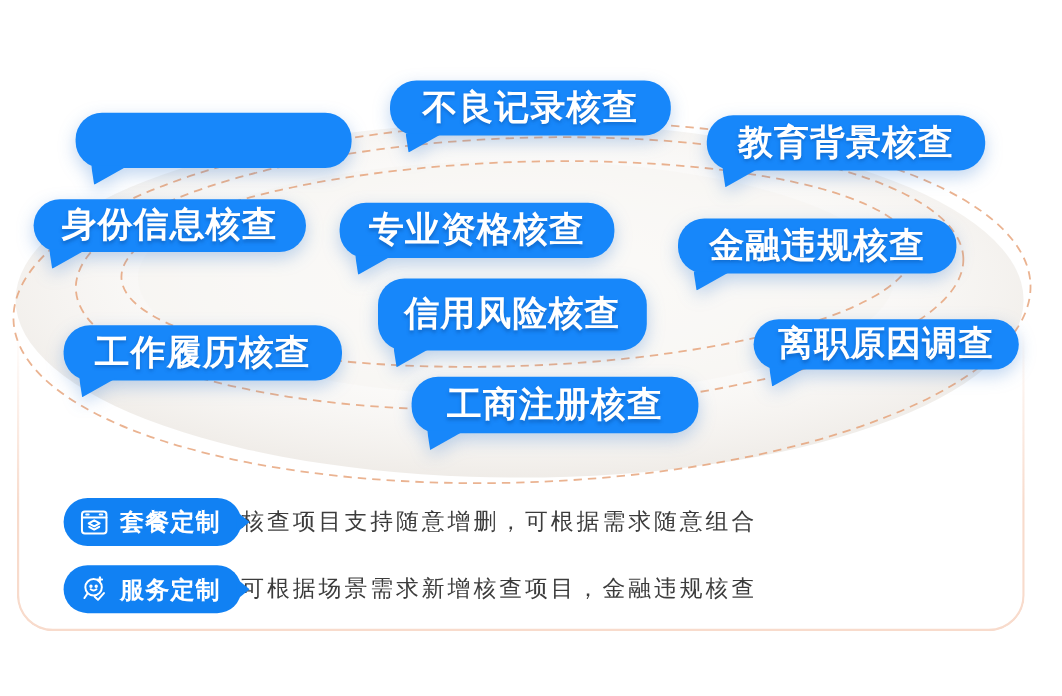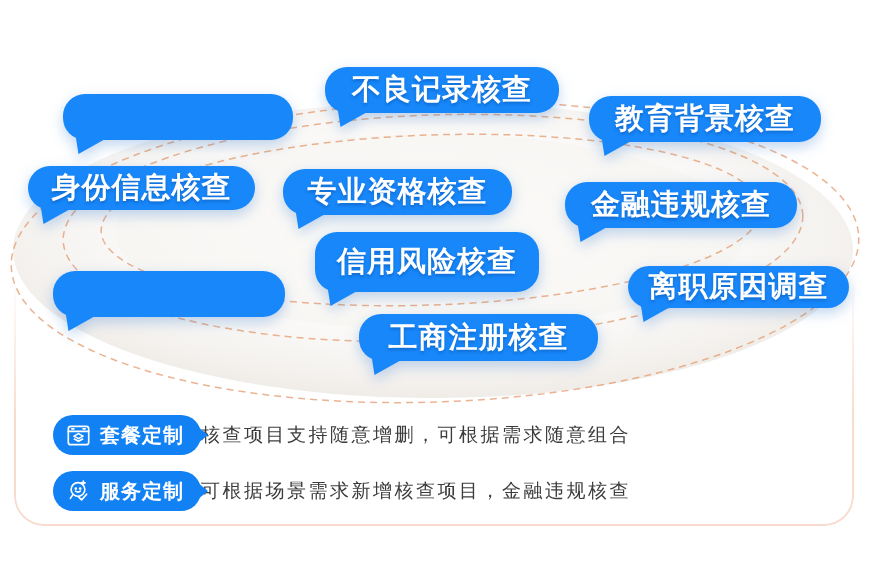--- a/index.html
+++ b/index.html
@@ -118,30 +118,31 @@
         </div>
       </div>
       <div class="bubble-wrap" style="left: 315px; top: 232px; width: 224px; height: 60px;">
         <div class="bubble">
           <span>信用风险核查</span>
           <i class="tail"></i>
         </div>
       </div>
       <div class="bubble-wrap" style="left: 53px; top: 271px; width: 232px; height: 46px;">
         <div class="bubble">
+          <span>工作履历核查</span>
           <i class="tail"></i>
         </div>
       </div>
       <div class="bubble-wrap" style="left: 628px; top: 266px; width: 221px; height: 42px;">
         <div class="bubble">
           <span>离职原因调查</span>
           <i class="tail"></i>
         </div>
       </div>
-      <div class="bubble-wrap" style="left: 359px; top: 314px; width: 239px; height: 47px;">
+      <div class="bubble-wrap" style="left: 343px; top: 314px; width: 239px; height: 47px;">
         <div class="bubble">
           <span>工商注册核查</span>
           <i class="tail"></i>
         </div>
       </div>
     </div>
 
   <div class="legend-row" style="top:415px;">
     <div class="pill">
       <svg class="icon" viewBox="0 0 24 24" fill="none" stroke="#ffffff" stroke-width="1.6" stroke-linecap="round" stroke-linejoin="round">

